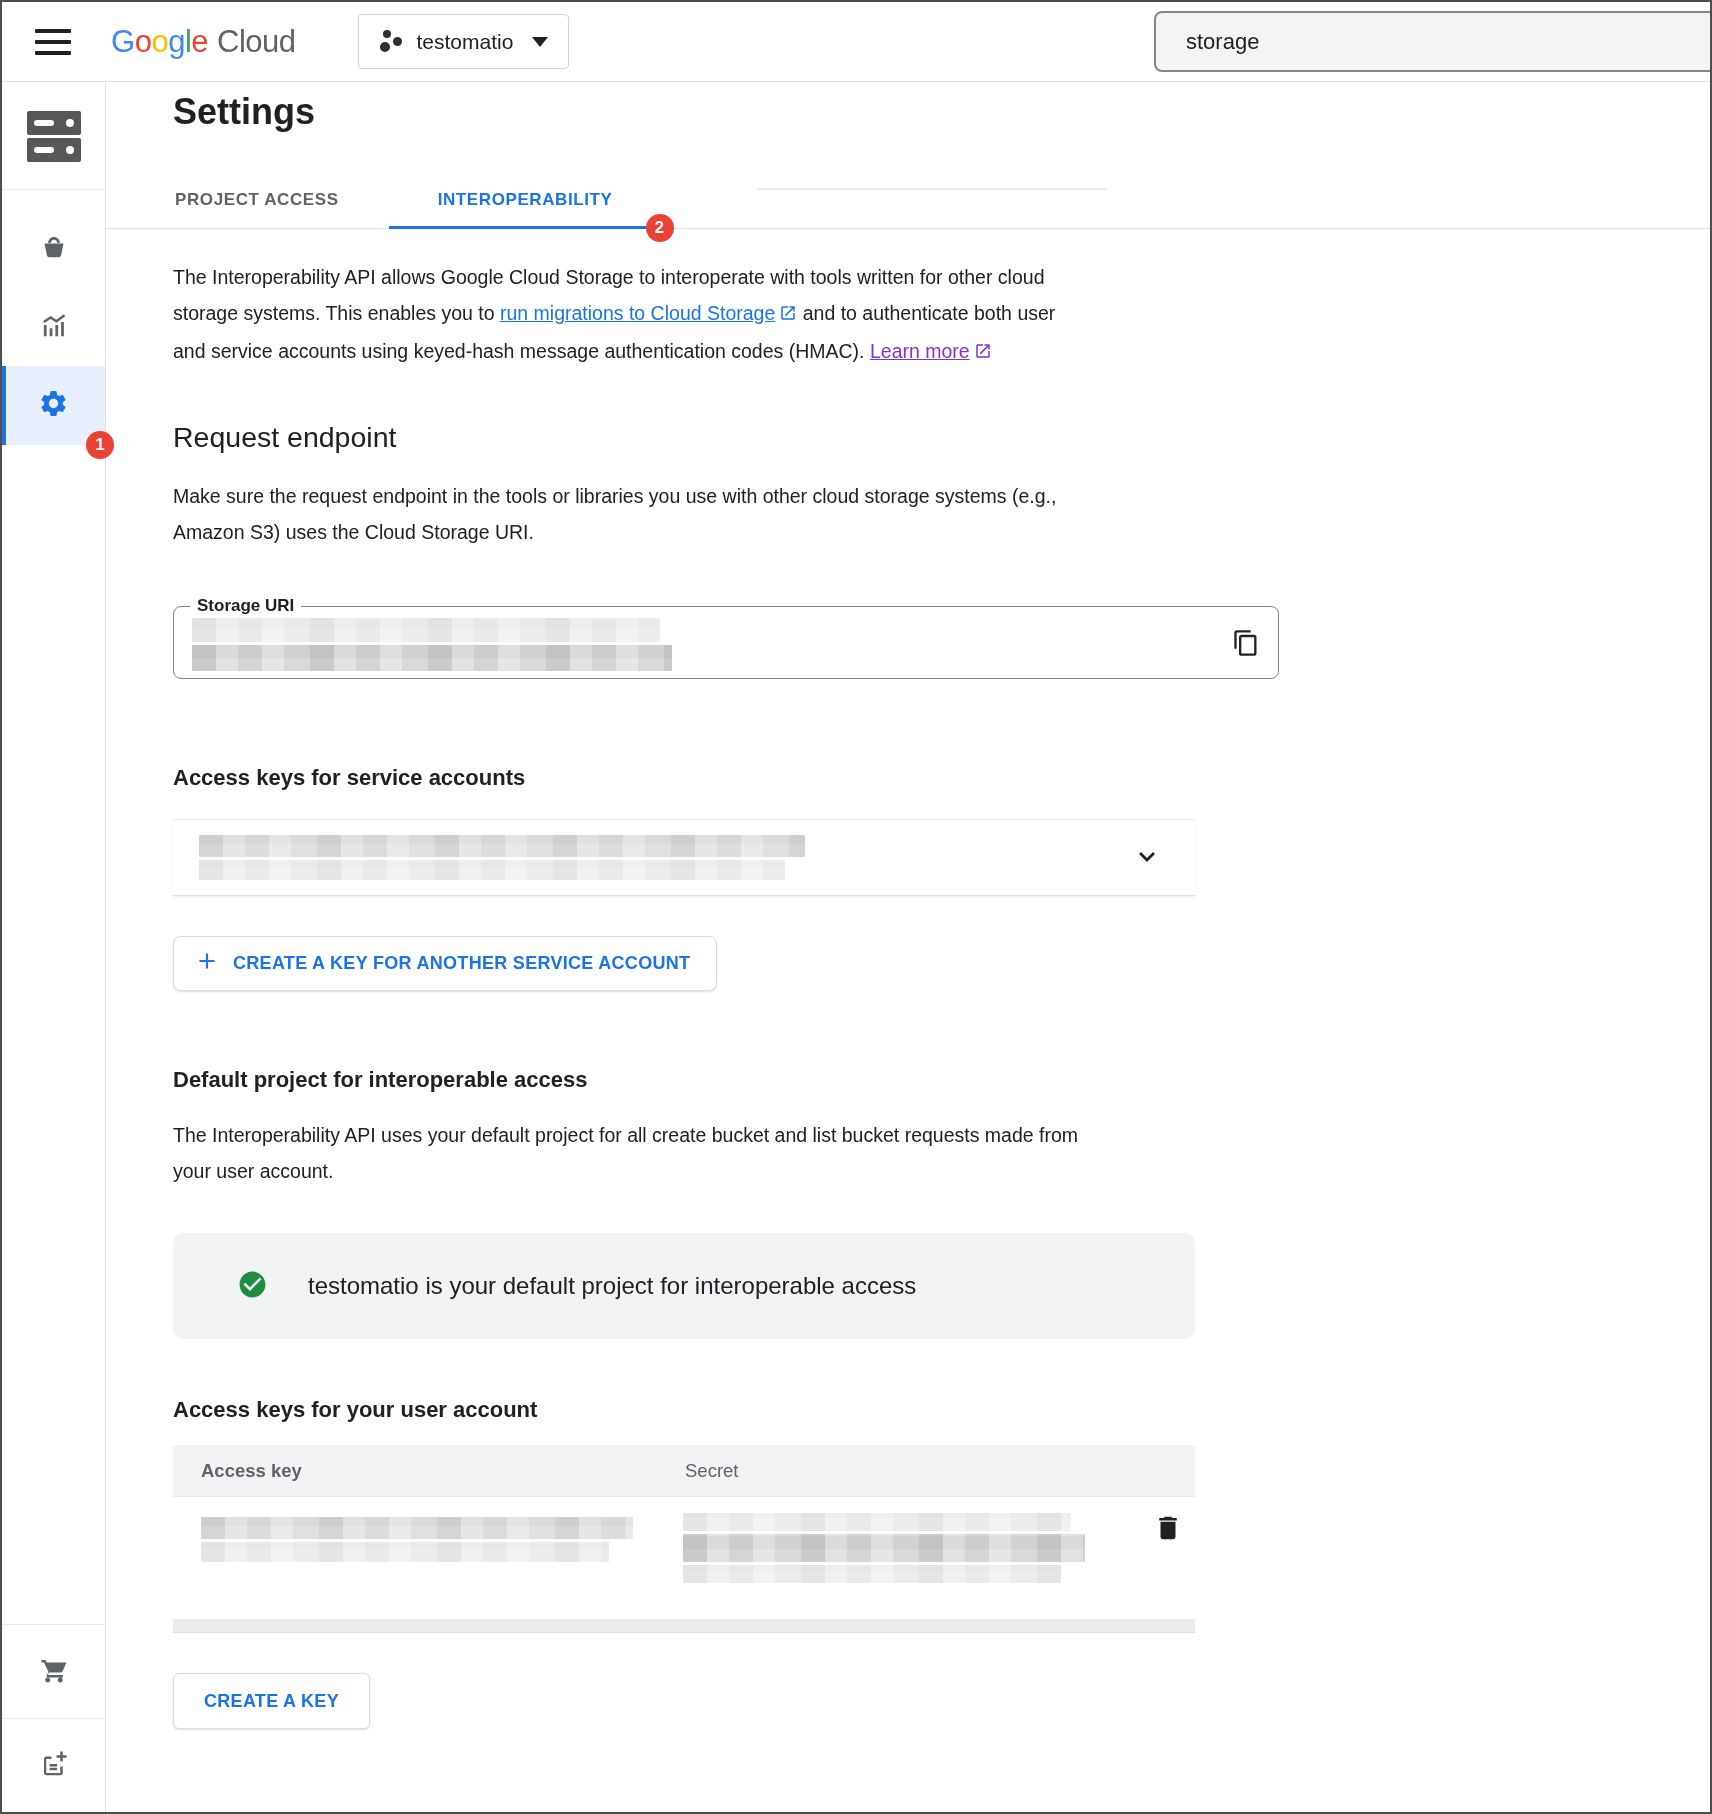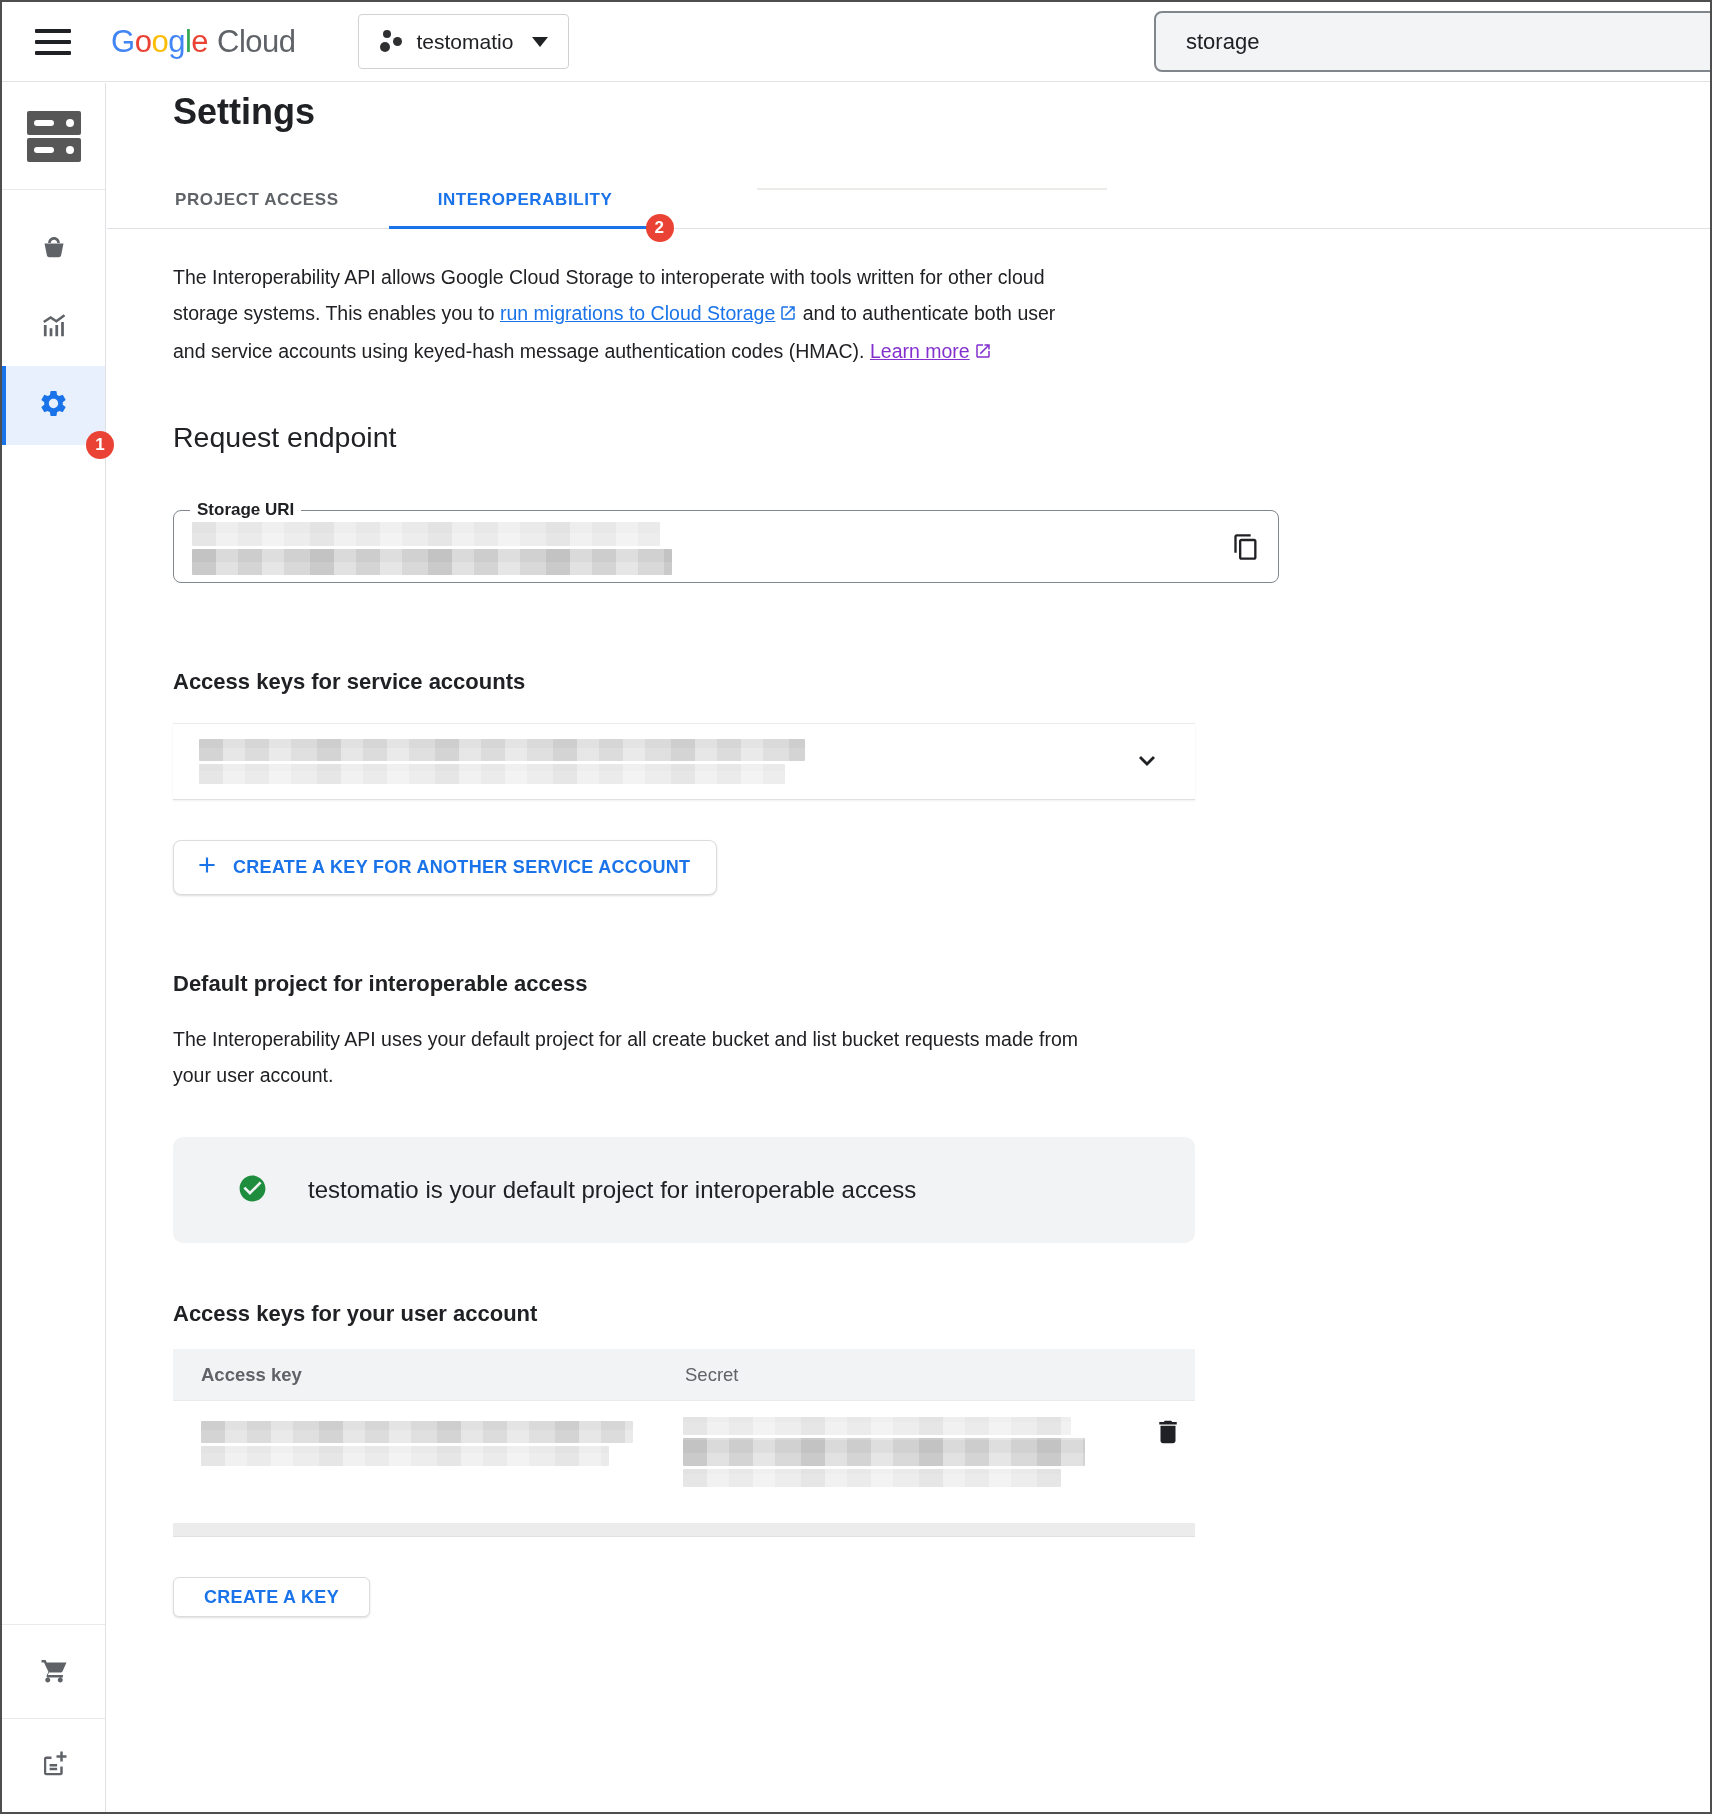--- a/index.html
+++ b/index.html
@@ -121,21 +121,21 @@
     box-shadow:0 1px 2px rgba(60,64,67,0.08); cursor:pointer;
   }
   .sa-chevron{ position:absolute; right:34px; top:50%; transform:translateY(-50%); }
 
   .btn{
     display:inline-flex; align-items:center; background:#fff; border:1px solid #dadce0;
     color:#1a73e8; font-weight:bold; letter-spacing:0.3px; cursor:pointer;
     box-shadow:0 1px 2px rgba(60,64,67,0.18); font-family:inherit;
   }
   .btn-create-sa{ margin-top:40px; height:55px; padding:0 26px 0 20px; gap:13px; font-size:18px; border-radius:8px; }
-  .btn-create-key{ margin-top:40px; height:40px; padding:0 30px; font-size:18px; border-radius:6px; margin-bottom:24px; }
+  .btn-create-key{ margin-top:40px; height:56px; padding:0 30px; font-size:18px; border-radius:6px; margin-bottom:24px; }
 
   .h3-default{ margin-top:76px; }
   .p-default{ margin-top:24px; width:906px; }
 
   .infobox{
     margin-top:44px; width:1022px; height:106px; background:#f1f3f4; border-radius:10px;
     display:flex; align-items:center; padding-left:64px;
   }
   .infobox-text{ margin-left:40px; font-size:24px; color:#202124; }
 
@@ -279,20 +279,21 @@
           <svg viewBox="0 0 24 24" width="18" height="18">
               <path fill="#1a73e8" d="M19 19H5V5h7V3H5c-1.11 0-2 .9-2 2v14c0 1.1.89 2 2 2h14c1.1 0 2-.9 2-2v-7h-2v7zM14 3v2h3.59l-9.83 9.83 1.41 1.41L19 6.41V10h2V3h-7z"></path>
             </svg></span><span> and to authenticate both user and service accounts using keyed-hash message authentication codes (HMAC). </span><span class="link purple">Learn more</span><span class="ext-icon">
           <svg viewBox="0 0 24 24" width="18" height="18">
               <path fill="#8430ce" d="M19 19H5V5h7V3H5c-1.11 0-2 .9-2 2v14c0 1.1.89 2 2 2h14c1.1 0 2-.9 2-2v-7h-2v7zM14 3v2h3.59l-9.83 9.83 1.41 1.41L19 6.41V10h2V3h-7z"></path>
             </svg></span>
       </p>
 
       
       <h2 class="h2">Request endpoint</h2>
+      <p class="body-text p-request">Make sure the request endpoint in the tools or libraries you use with other cloud storage systems (e.g., Amazon S3) uses the Cloud Storage URI.</p>
 
       <div class="uri-field">
         <span class="uri-label">Storage URI</span>
         <div class="px light" style="position:absolute; left:18px; top:11px;  width:468px; height:24px;"></div>
         <div class="px" style="position:absolute; left:18px; top:38px;  width:480px; height:26px;"></div>
         <span class="copy-btn">
           <svg viewBox="0 0 24 24" width="28" height="28">
               <path fill="#202124" d="M16 1H4c-1.1 0-2 .9-2 2v14h2V3h12V1zm3 4H8c-1.1 0-2 .9-2 2v14c0 1.1.9 2 2 2h11c1.1 0 2-.9 2-2V7c0-1.1-.9-2-2-2zm0 16H8V7h11v14z"></path>
             </svg>
         </span>

